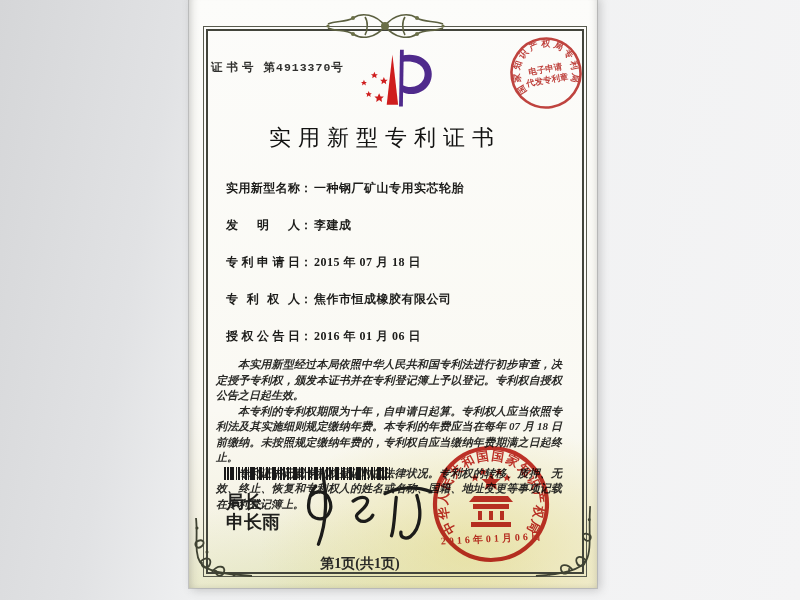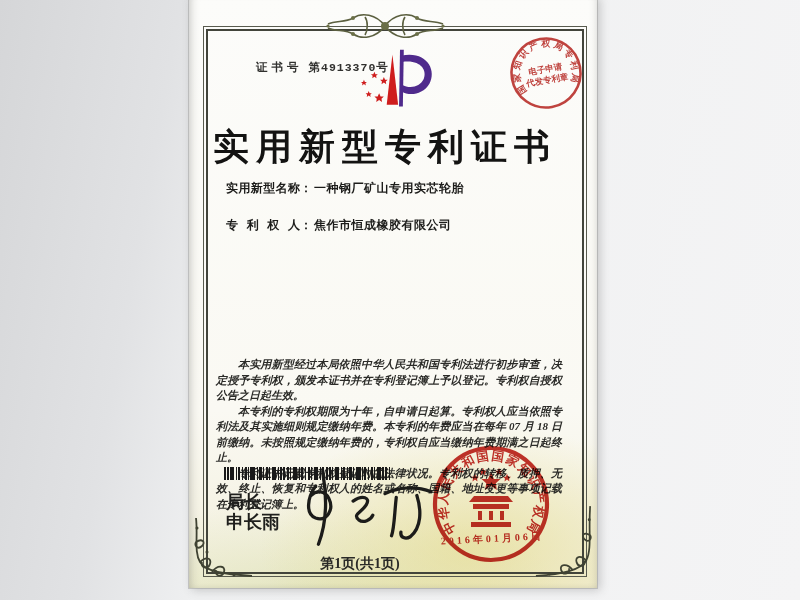--- a/index.html
+++ b/index.html
@@ -9,25 +9,25 @@
   .paper{position:absolute;left:189px;top:-4px;width:408px;height:592px;
     background:
       radial-gradient(ellipse 300px 170px at 70% 93%, rgba(224,214,122,.55), rgba(224,214,122,0) 72%),
       radial-gradient(ellipse 340px 130px at 30% 102%, rgba(204,214,150,.40), rgba(204,214,150,0) 75%),
       linear-gradient(180deg,#fcfcfa,#faf9f3 70%,#f2efdb);
     box-shadow:0 0 0 1px rgba(150,150,148,.45), 3px 2px 9px rgba(80,80,80,.28),
       inset 6px 0 10px -5px rgba(90,90,85,.35), inset -4px 0 8px -5px rgba(90,90,85,.30);}
   .frame{position:absolute;left:17px;top:33px;width:374px;height:541px;
     border:2px solid #42443b;outline:1px solid #585a4e;outline-offset:2px;}
   .cert-no{position:absolute;left:22px;top:64px;font-size:11.5px;font-weight:bold;color:#30302e;white-space:nowrap;}
-  .cert-no .lbl{letter-spacing:4px;margin-right:6px;margin-left:45px;}
+  .cert-no .lbl{letter-spacing:4px;margin-right:6px;}
   .cert-no .val{letter-spacing:1px;font-family:Liberation Mono, monospace;}
   .logo{position:absolute;left:151px;top:48px;width:120px;height:74px;}
   .title{position:absolute;left:7px;top:127px;width:378px;text-align:center;
-    font-size:36px;font-weight:bold;letter-spacing:7px;color:#131312;white-space:nowrap;}
+    font-size:22px;font-weight:normal;letter-spacing:7px;color:#131312;white-space:nowrap;}
   .fields{position:absolute;left:37px;top:186px;display:flex;flex-direction:column;gap:24px;
     font-size:12px;font-weight:bold;color:#1c1c1a;line-height:13px;}
   .flabel{display:inline-block;width:74px;text-align:justify;text-align-last:justify;vertical-align:top;}
   .fcolon{margin:0 2px 0 0;}
   .fvalue{letter-spacing:.5px;}
   .body-text{position:absolute;left:27px;top:361px;width:346px;font-size:11px;line-height:15.5px;
     font-style:italic;font-weight:bold;color:#2b2b28;text-align:justify;}
   .body-text p{margin:0;text-indent:2em;}
   .barcode{position:absolute;left:35px;top:471px;width:166px;height:13px;
     background:
@@ -133,21 +133,30 @@
       <text x="38" y="48" text-anchor="middle" font-size="8.5" font-weight="bold" fill="#b5241f">代发专利章</text>
     </svg>
 
     <div class="title">实用新型专利证书</div>
 
     <div class="fields">
       <div>
         <span class="flabel">实用新型名称</span><span class="fcolon">：</span><span class="fvalue">一种钢厂矿山专用实芯轮胎</span>
       </div>
       <div>
+        <span class="flabel">发明人</span><span class="fcolon">：</span><span class="fvalue">李建成</span>
+      </div>
+      <div>
+        <span class="flabel">专利申请日</span><span class="fcolon">：</span><span class="fvalue">2015 年 07 月 18 日</span>
+      </div>
+      <div>
         <span class="flabel">专利权人</span><span class="fcolon">：</span><span class="fvalue">焦作市恒成橡胶有限公司</span>
+      </div>
+      <div>
+        <span class="flabel">授权公告日</span><span class="fcolon">：</span><span class="fvalue">2016 年 01 月 06 日</span>
       </div>
     </div>
 
     <div class="body-text">
       <p>本实用新型经过本局依照中华人民共和国专利法进行初步审查，决定授予专利权，颁发本证书并在专利登记簿上予以登记。专利权自授权公告之日起生效。</p>
       <p>本专利的专利权期限为十年，自申请日起算。专利权人应当依照专利法及其实施细则规定缴纳年费。本专利的年费应当在每年 07 月 18 日前缴纳。未按照规定缴纳年费的，专利权自应当缴纳年费期满之日起终止。</p>
       <p>专利证书记载专利权登记时的法律状况。专利权的转移、质押、无效、终止、恢复和专利权人的姓名或名称、国籍、地址变更等事项记载在专利登记簿上。</p>
     </div>
 
     <div class="barcode"></div>

